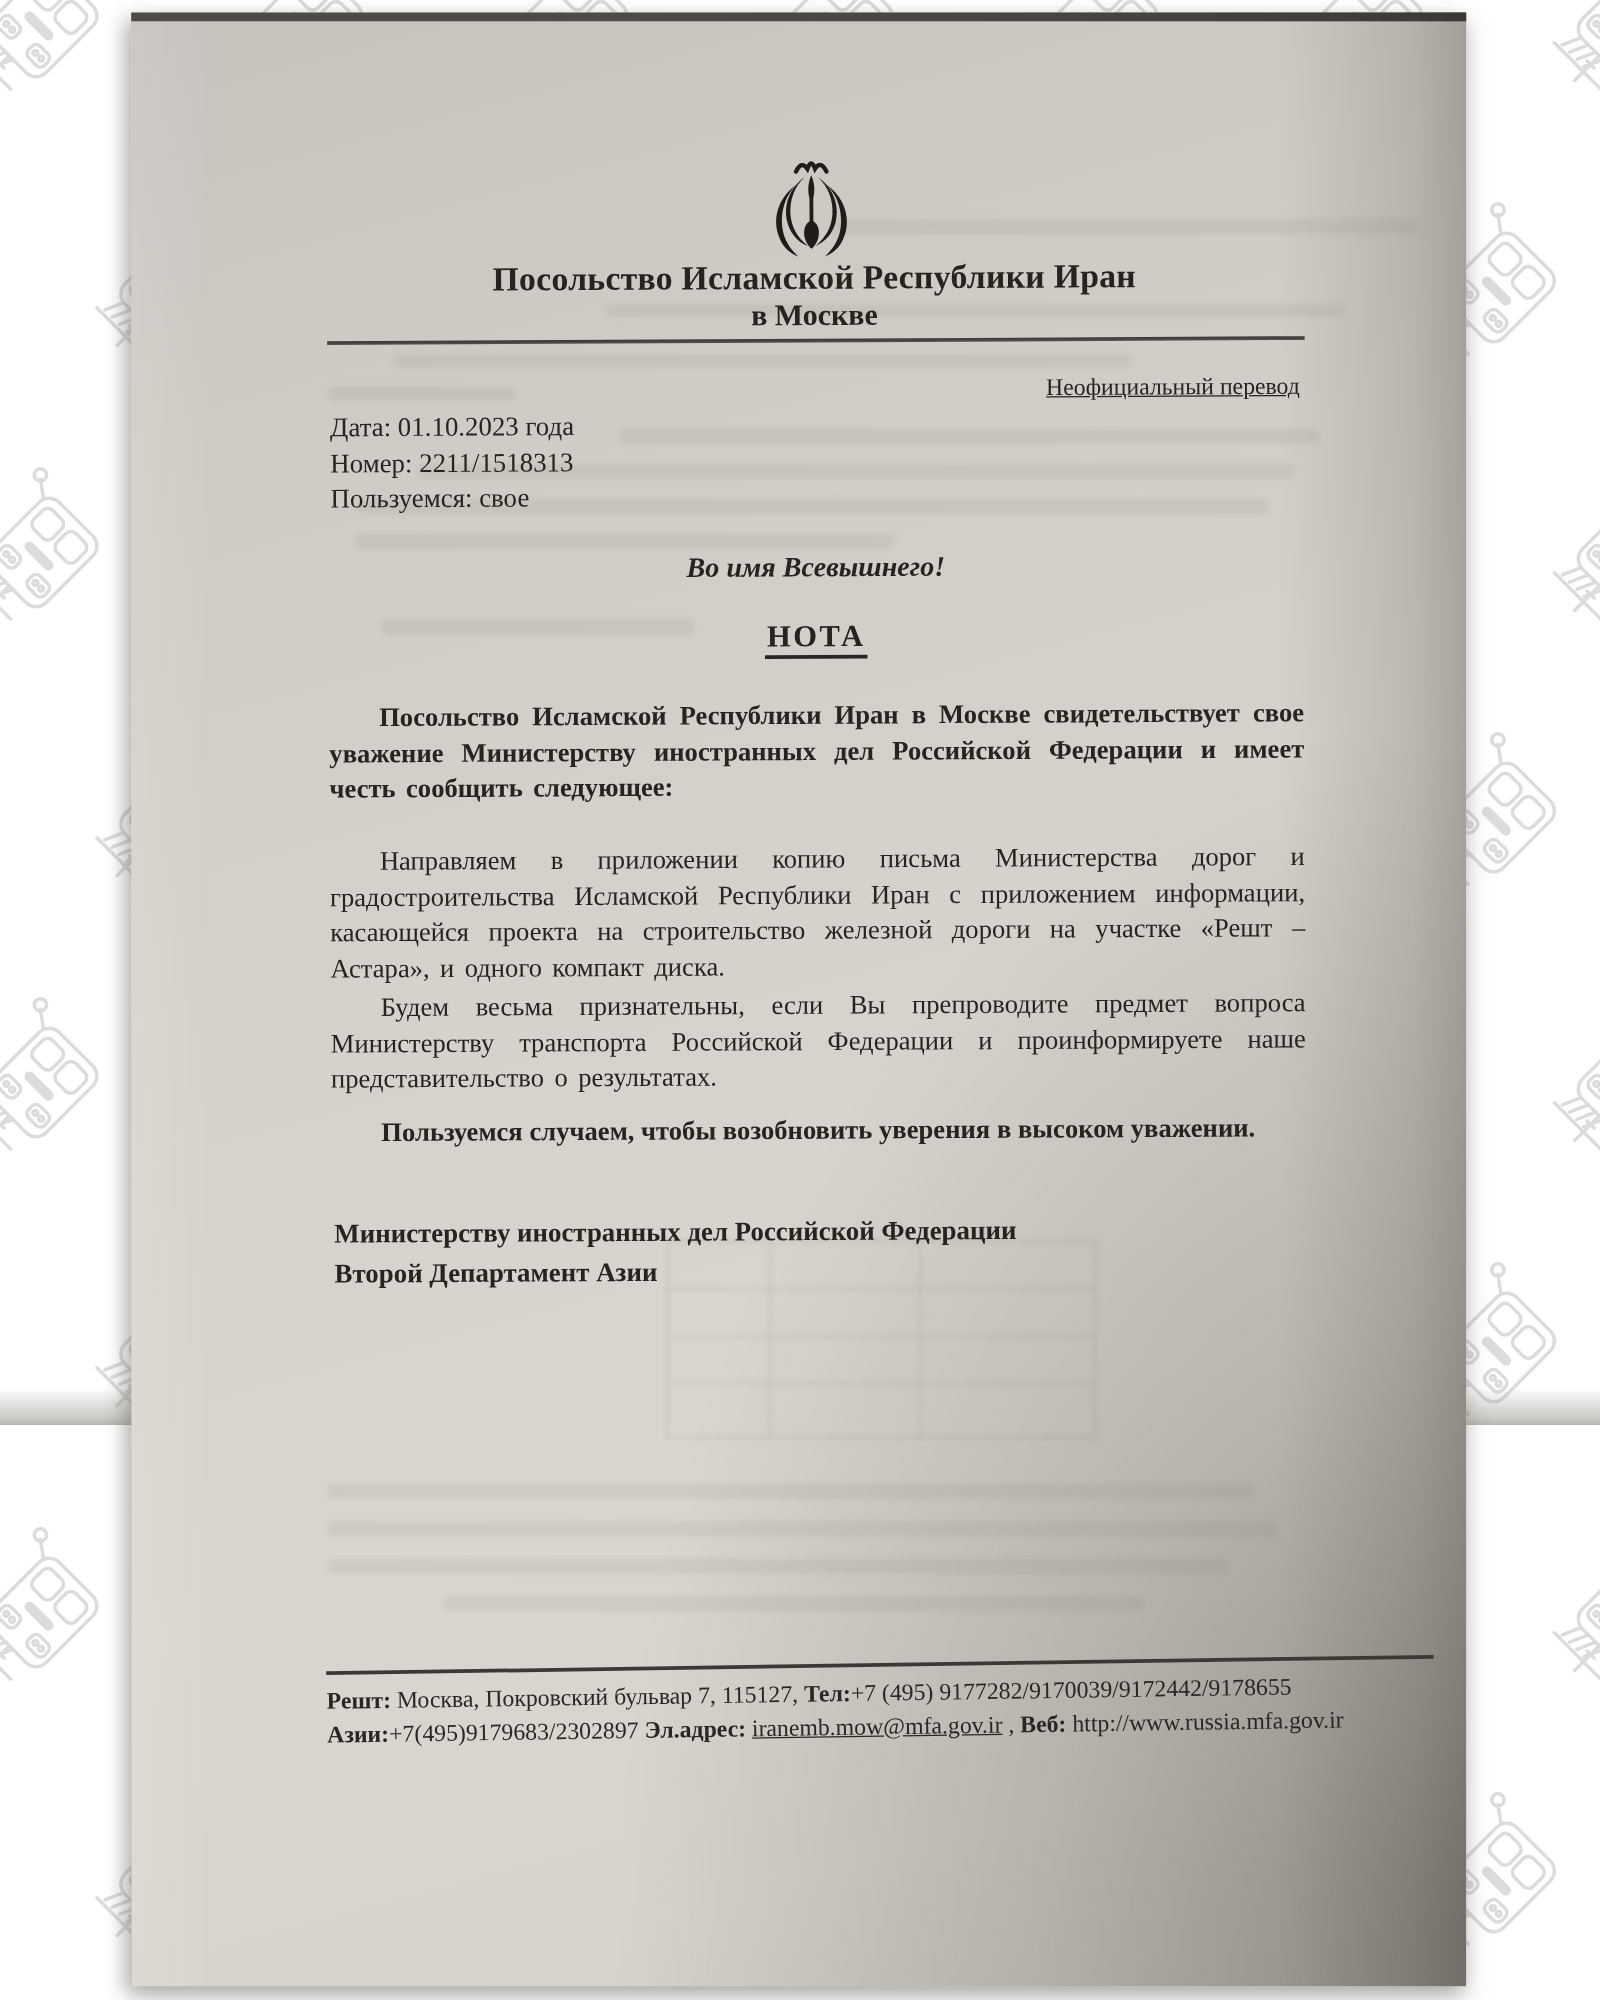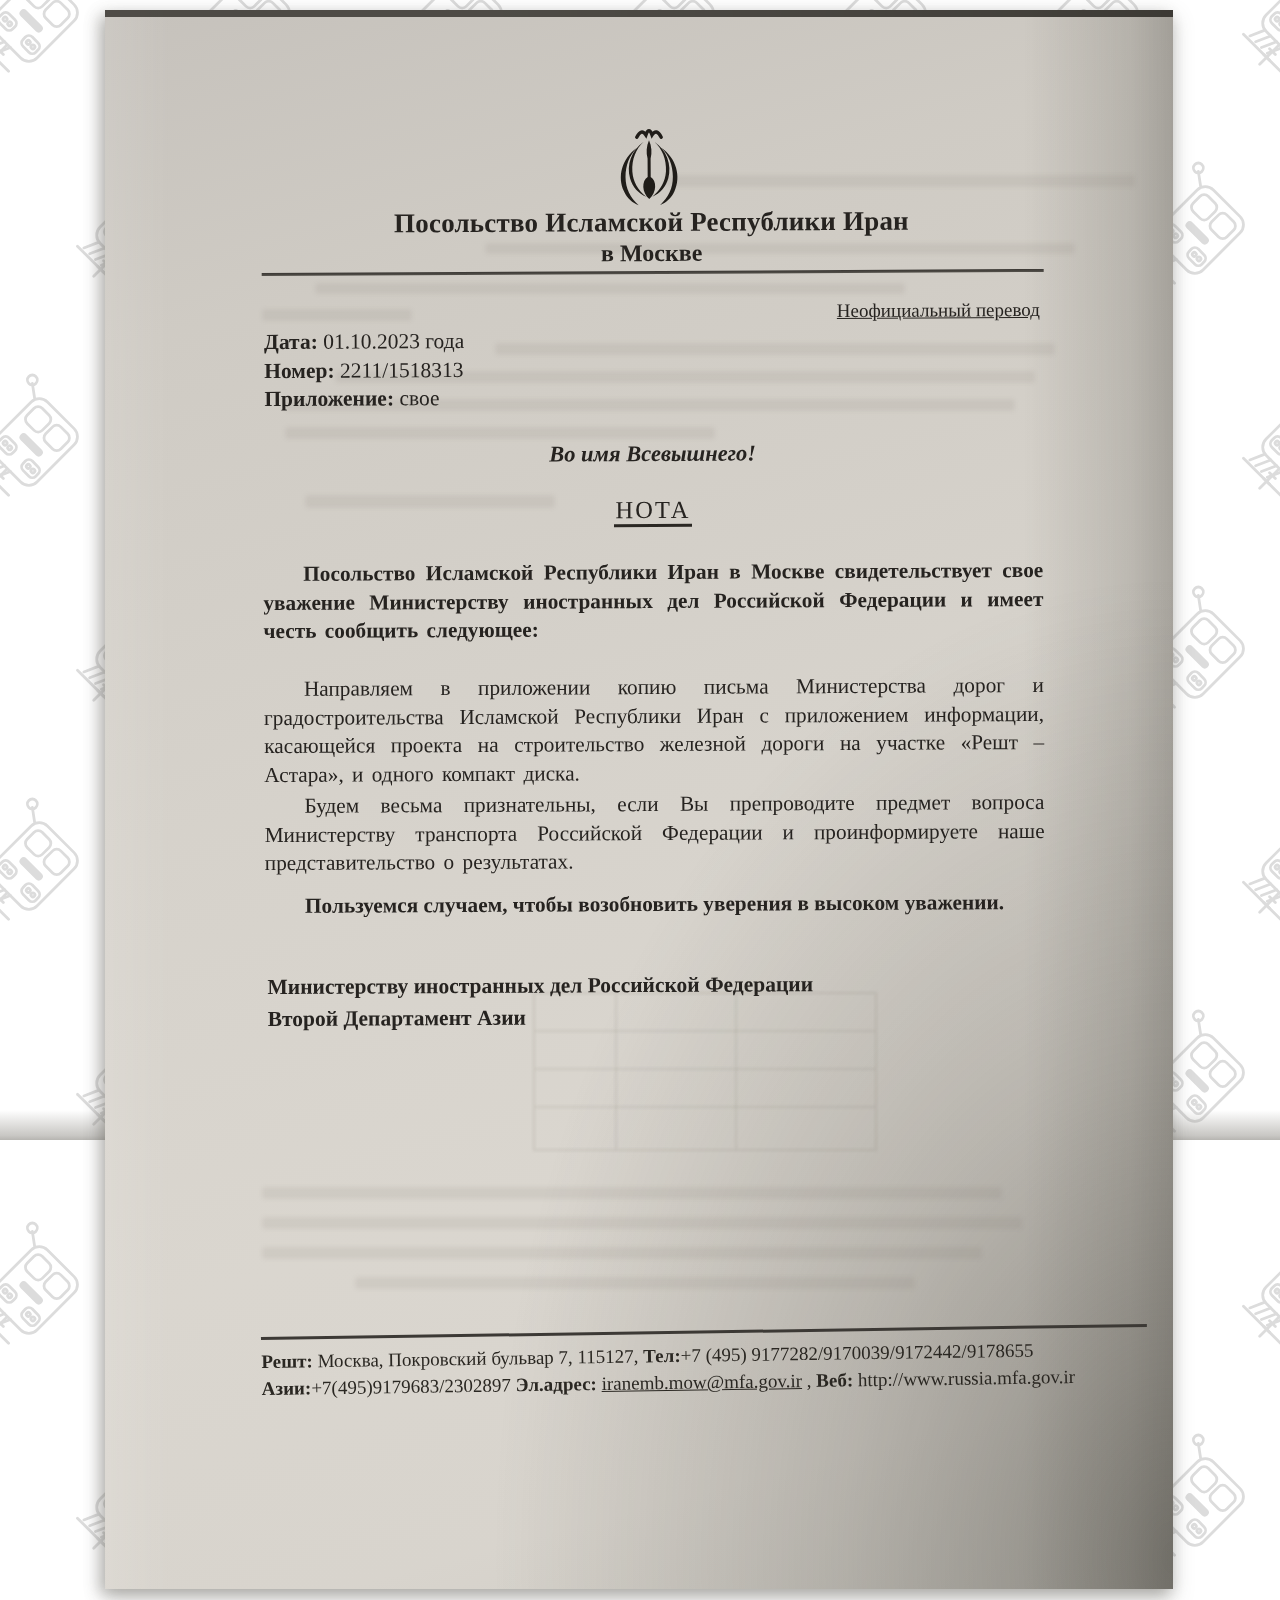--- a/index.html
+++ b/index.html
@@ -43,26 +43,26 @@
     font-size:27px;font-weight:700;letter-spacing:0.2px;margin:0;}
   .org-line2{position:absolute;left:0;top:223px;width:100%;text-align:center;
     font-size:24px;font-weight:700;margin:0;}
   .header-rule{position:absolute;left:0px;top:254px;width:782px;height:3px;
     background:linear-gradient(to bottom,#3a3733,#55524c);}
 
   .translation-note{position:absolute;right:2px;top:284px;font-size:19px;
     text-decoration:underline;}
 
   .meta{position:absolute;left:2px;top:309px;font-size:21.5px;line-height:28.5px;}
-  .meta b{font-weight:700;}
+  .meta b{font-weight:400;}
 
   .invocation{position:absolute;left:0;top:424px;width:100%;text-align:center;
     font-size:22.5px;font-weight:700;font-style:italic;}
   .nota-title{position:absolute;left:0;top:479px;width:100%;text-align:center;}
-  .nota-title span{font-size:24.5px;font-weight:400;letter-spacing:2px;
+  .nota-title span{font-size:24.5px;font-weight:700;letter-spacing:2px;
     border-bottom:3px solid #2a2723;padding:0 2px 1px 2px;}
 
   
   .para{position:absolute;left:0;width:780px;margin:0;
     font-size:21.3px;line-height:28.6px;text-align:justify;text-indent:40px;
     word-spacing:3px;}
   .para.b{font-weight:700;}
   .p1{top:541px;}
   .p2{top:656px;}
   .p3{top:773px;}
@@ -254,21 +254,21 @@
 
       <h1 class="org-line1">Посольство Исламской Республики Иран</h1>
       <h2 class="org-line2">в Москве</h2>
       <div class="header-rule"></div>
 
       <div class="translation-note">Неофициальный перевод</div>
 
       <div class="meta">
         <div><b>Дата:</b> <span>01.10.2023 года</span></div>
         <div><b>Номер:</b> <span>2211/1518313</span></div>
-        <div><b>Приложение:</b> <span>свое</span></div>
+        <div><b>Пользуемся:</b> <span>свое</span></div>
       </div>
 
       <div class="invocation">Во имя Всевышнего!</div>
 
       <div class="nota-title"><span>НОТА</span></div>
 
       <p class="para b p1">Посольство Исламской Республики Иран в Москве свидетельствует свое уважение Министерству иностранных дел Российской Федерации и имеет честь сообщить следующее:</p>
       <p class="para p2">Направляем в приложении копию письма Министерства дорог и градостроительства Исламской Республики Иран с приложением информации, касающейся проекта на строительство железной дороги на участке «Решт – Астара», и одного компакт диска.</p>
       <p class="para p3">Будем весьма признательны, если Вы препроводите предмет вопроса Министерству транспорта Российской Федерации и проинформируете наше представительство о результатах.</p>
 

